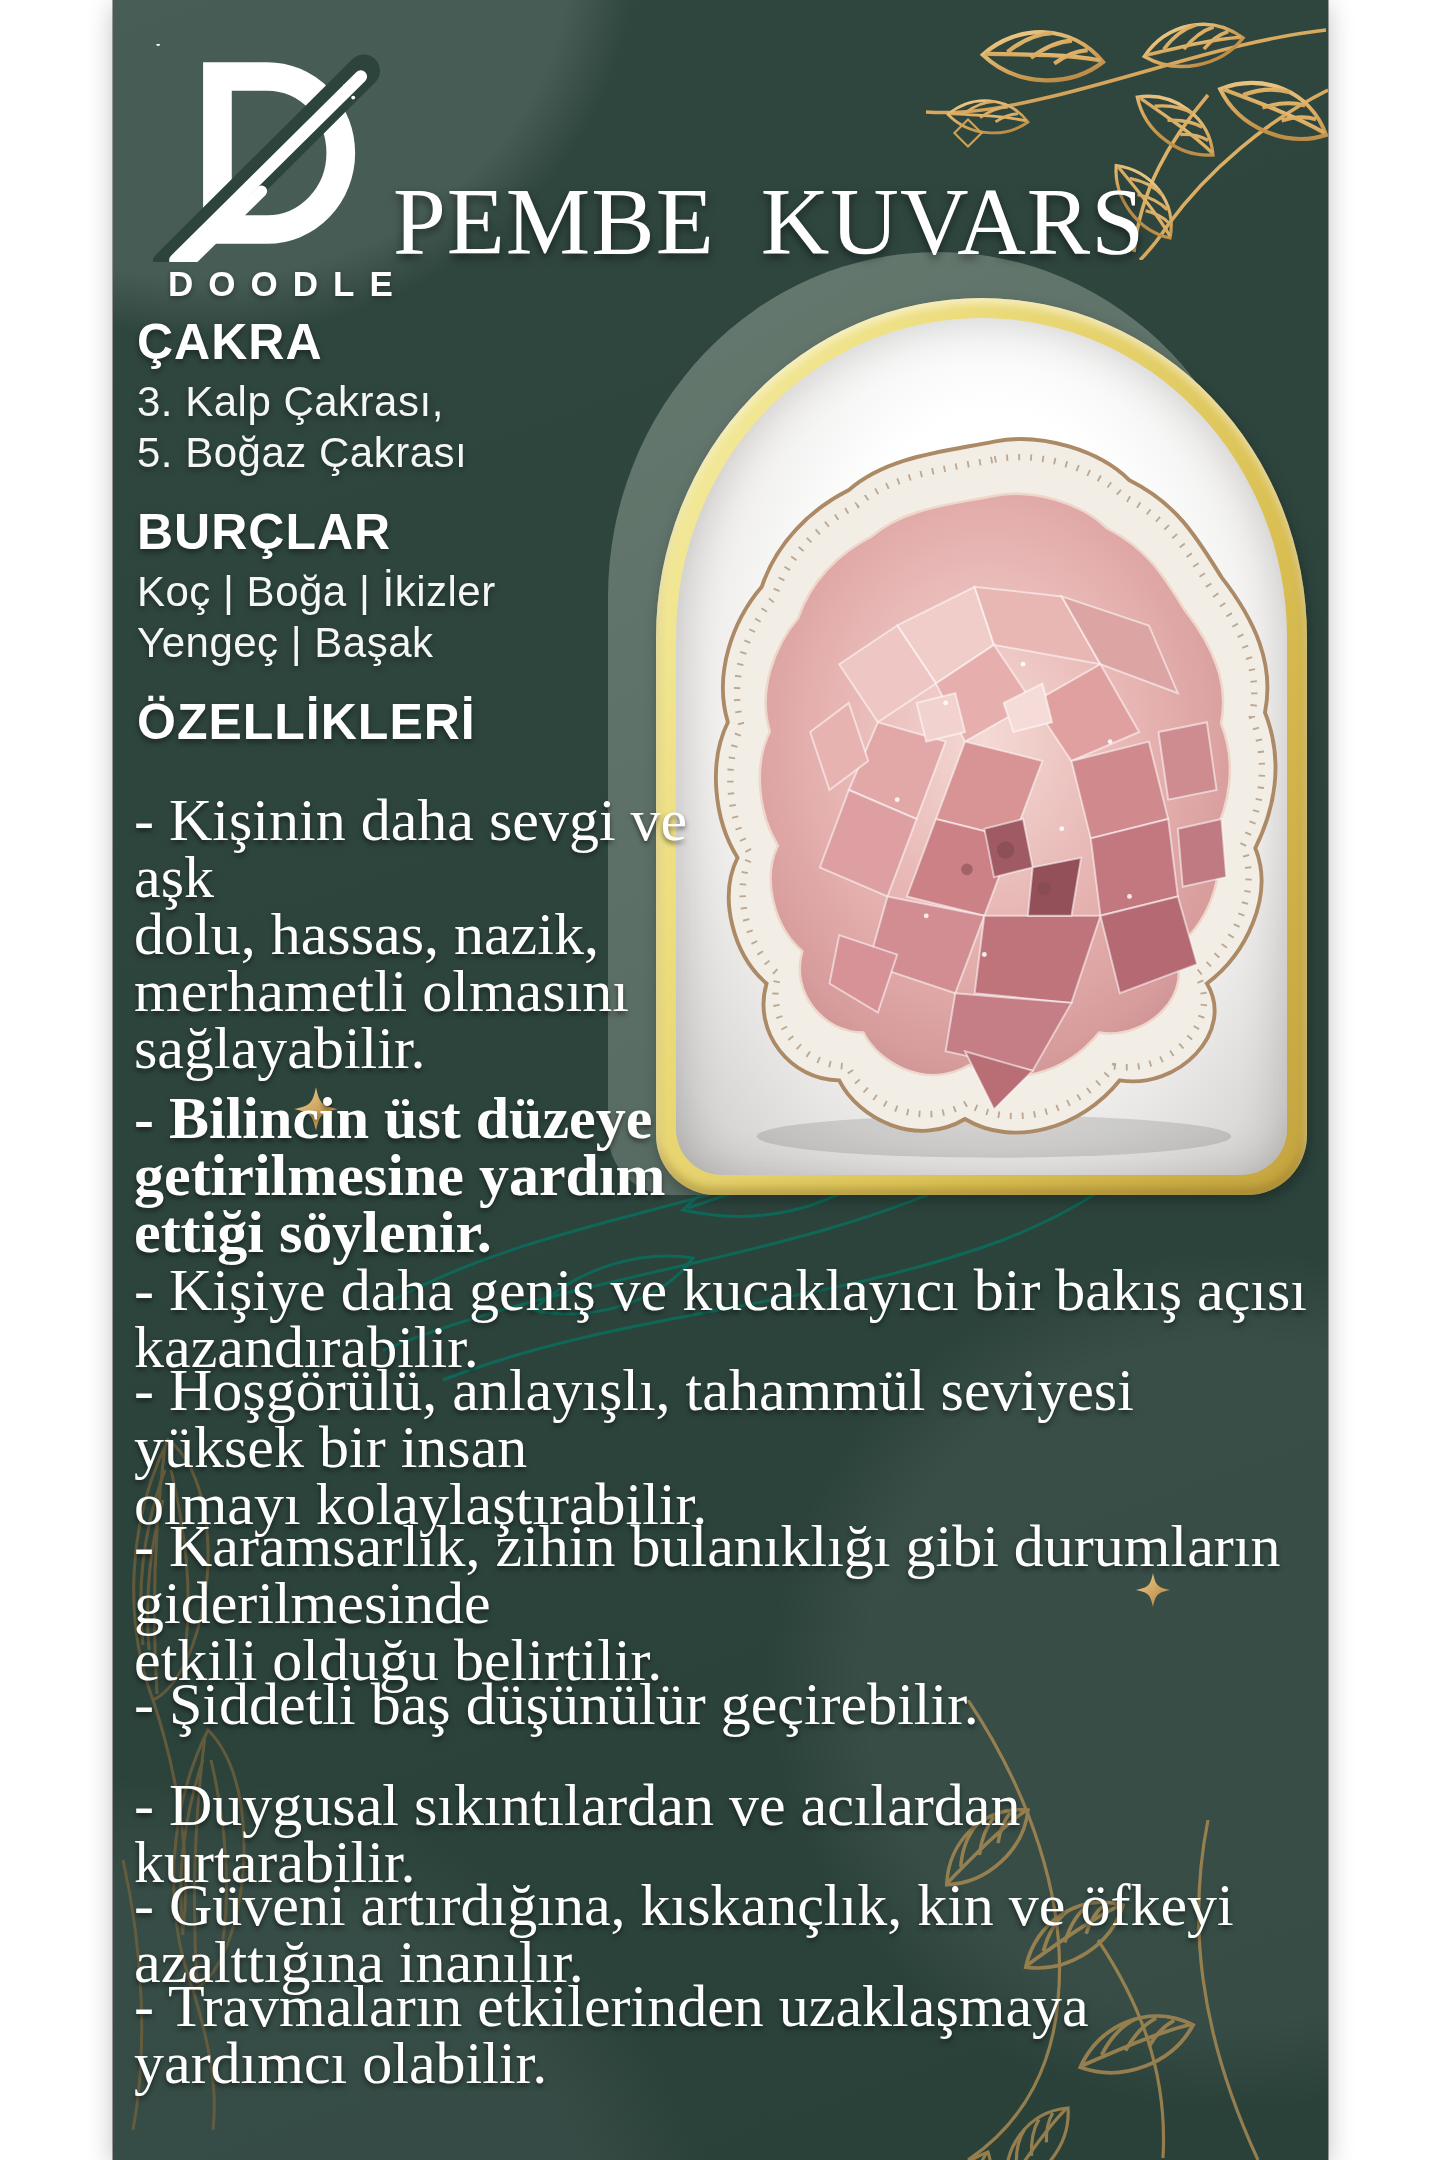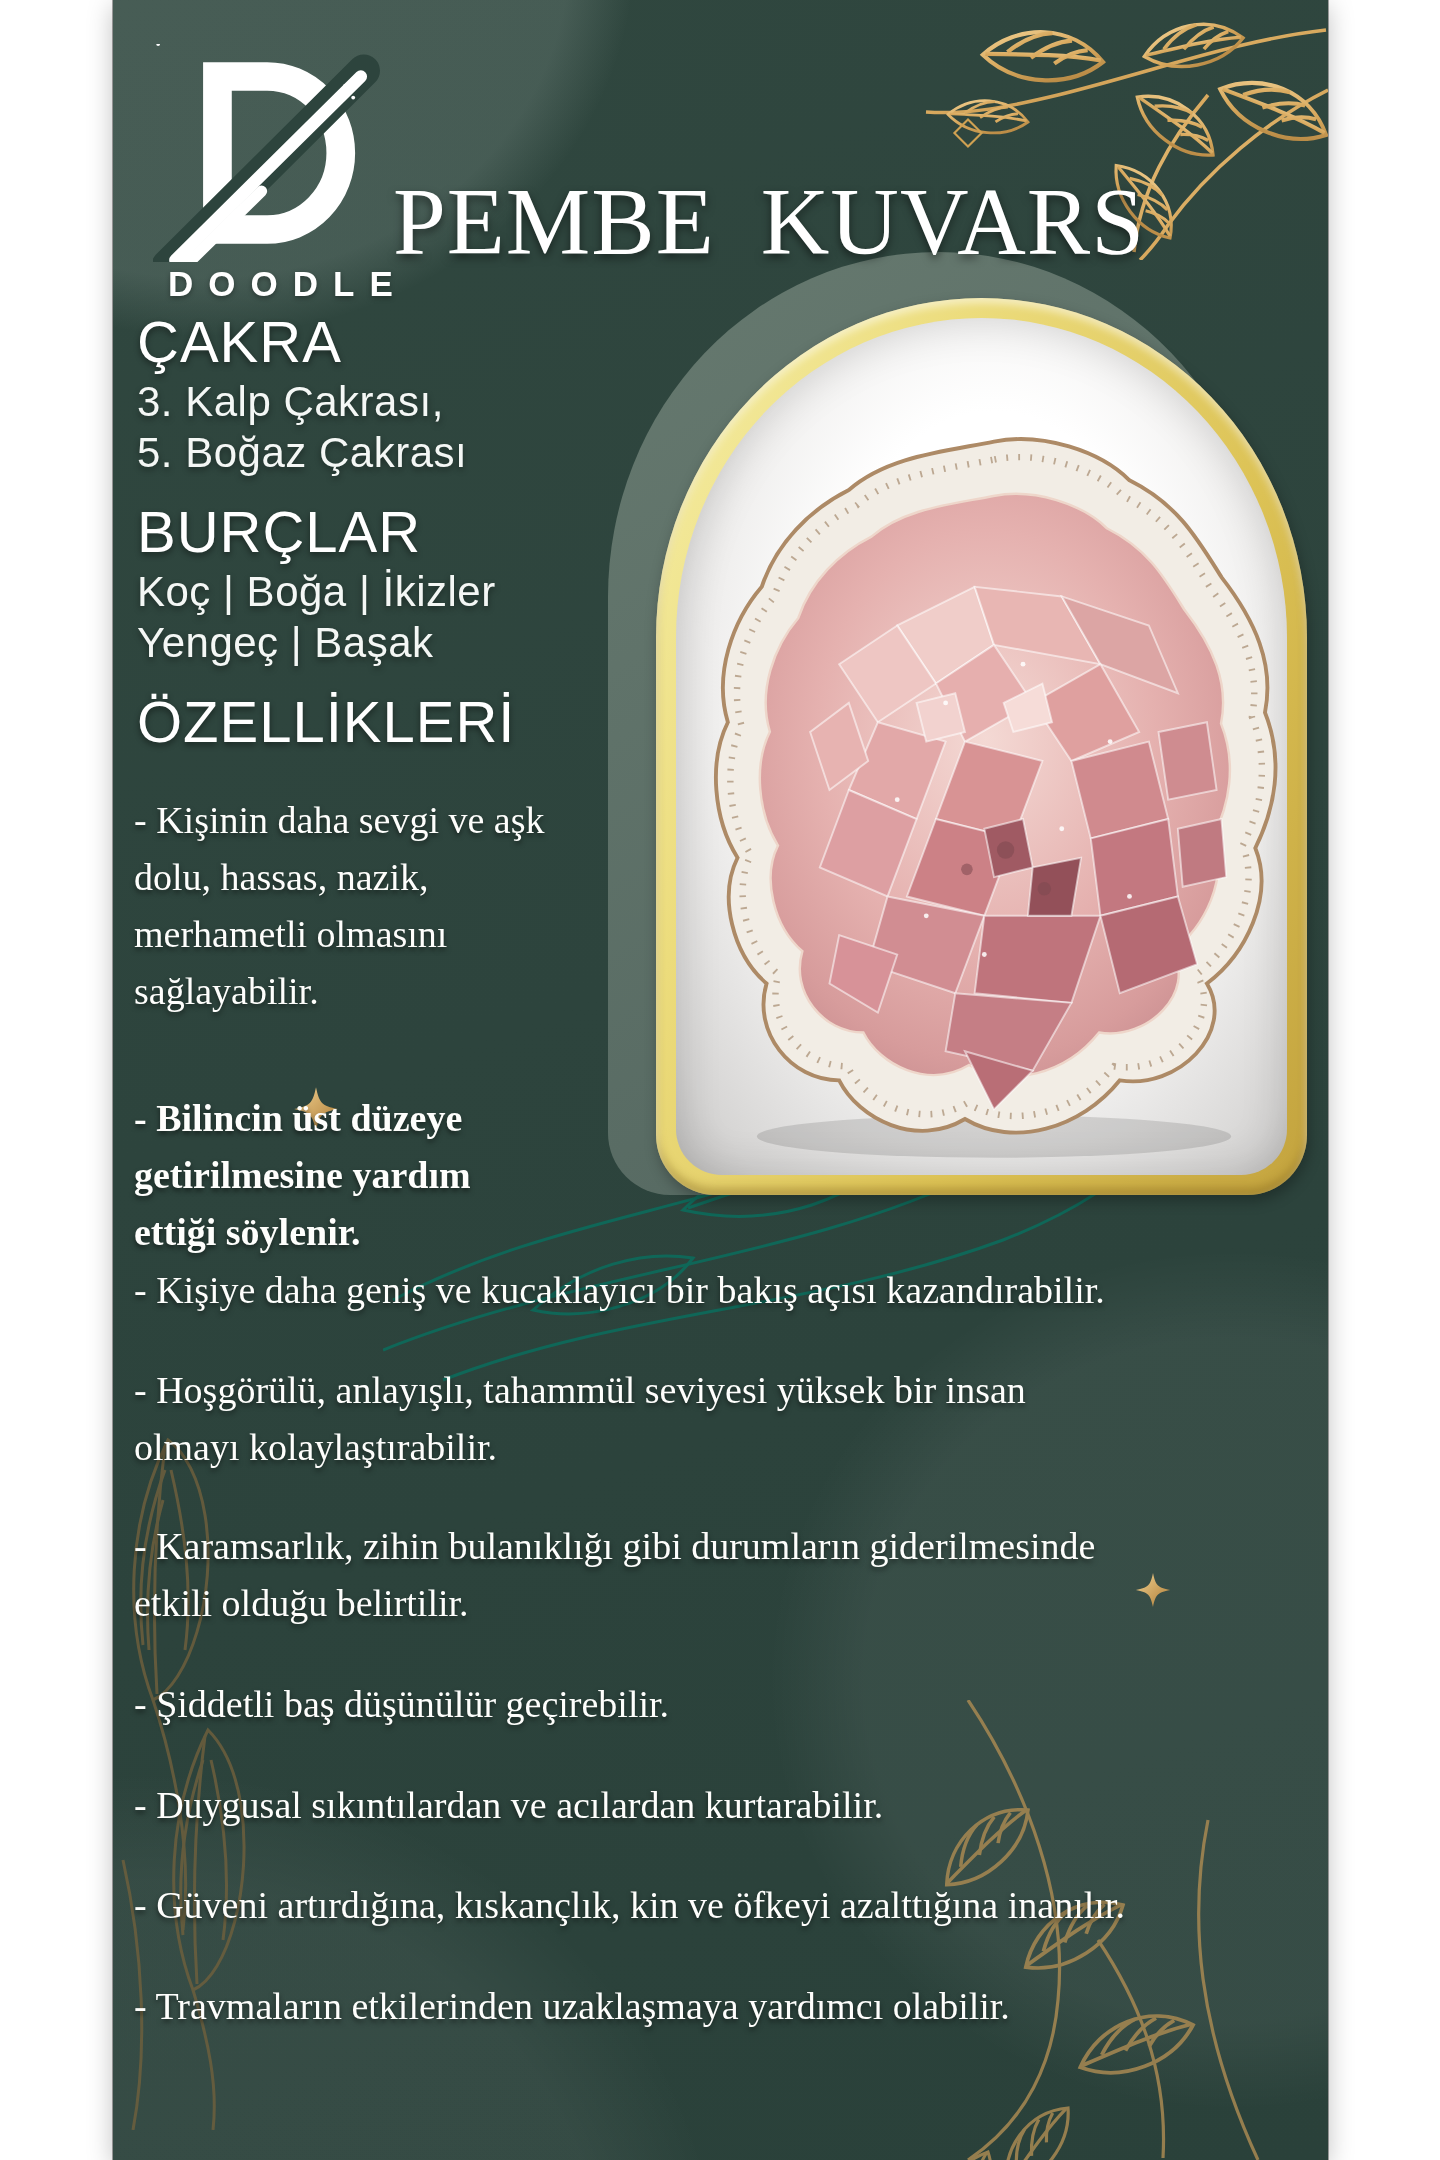--- a/index.html
+++ b/index.html
@@ -33,29 +33,29 @@
   .logo{position:absolute;left:40px;top:44px;width:235px;text-align:center;z-index:4;}
   .logo-word{margin-top:2px;color:#fff;font-weight:700;font-size:35px;letter-spacing:15px;
     text-indent:15px;font-family:"Liberation Sans",sans-serif;text-shadow:0 2px 5px rgba(0,0,0,.35);}
   
   .title{position:absolute;left:226px;top:148px;width:860px;z-index:4;text-align:center;
     color:#ffffff;font-family:"Liberation Serif",serif;font-size:95px;font-weight:500;line-height:1.05;
     letter-spacing:1px;text-shadow:0 4px 9px rgba(0,0,0,.5);white-space:nowrap;margin-top:25px;}
   .title .w1{margin-right:46px;}
   
   .sans-block{position:absolute;left:24px;z-index:4;color:#ffffff;}
-  .sans-head{font-family:"Liberation Sans",sans-serif;font-weight:400;font-size:58px;line-height:56px;
+  .sans-head{font-family:"Liberation Sans",sans-serif;font-weight:700;font-size:50px;line-height:56px;
     letter-spacing:1px;text-shadow:0 3px 6px rgba(0,0,0,.45);}
   .sans-lines{font-family:"Liberation Sans",sans-serif;font-weight:400;font-size:42px;line-height:51px;
     color:#f4f7f5;white-space:pre-line;margin-top:6px;text-shadow:0 3px 6px rgba(0,0,0,.4);letter-spacing:.5px;}
   .chakra{top:314px;}
   .burclar{top:504px;}
   .ozellik{top:694px;}
   .para{position:absolute;left:21px;z-index:4;color:#fefefc;font-family:"Liberation Serif",serif;
-    font-size:38px;line-height:57px;white-space:pre-line;text-shadow:0 3px 5px rgba(0,0,0,.5);
+    font-size:60px;line-height:57px;white-space:pre-line;text-shadow:0 3px 5px rgba(0,0,0,.5);
     width:1180px;}
   .pn0{top:792px;width:560px;} .pn1{top:1090px;width:560px;font-weight:bold;}
   .pn2{top:1262px;} .pn3{top:1362px;} .pn4{top:1518px;} .pn5{top:1676px;}
   .pn6{top:1777px;} .pn7{top:1877px;} .pn8{top:1978px;} .pn9{top:2078px;}
 </style>
 </head>
 <body>
 
 <div class="canvas">
   <div class="poster">

